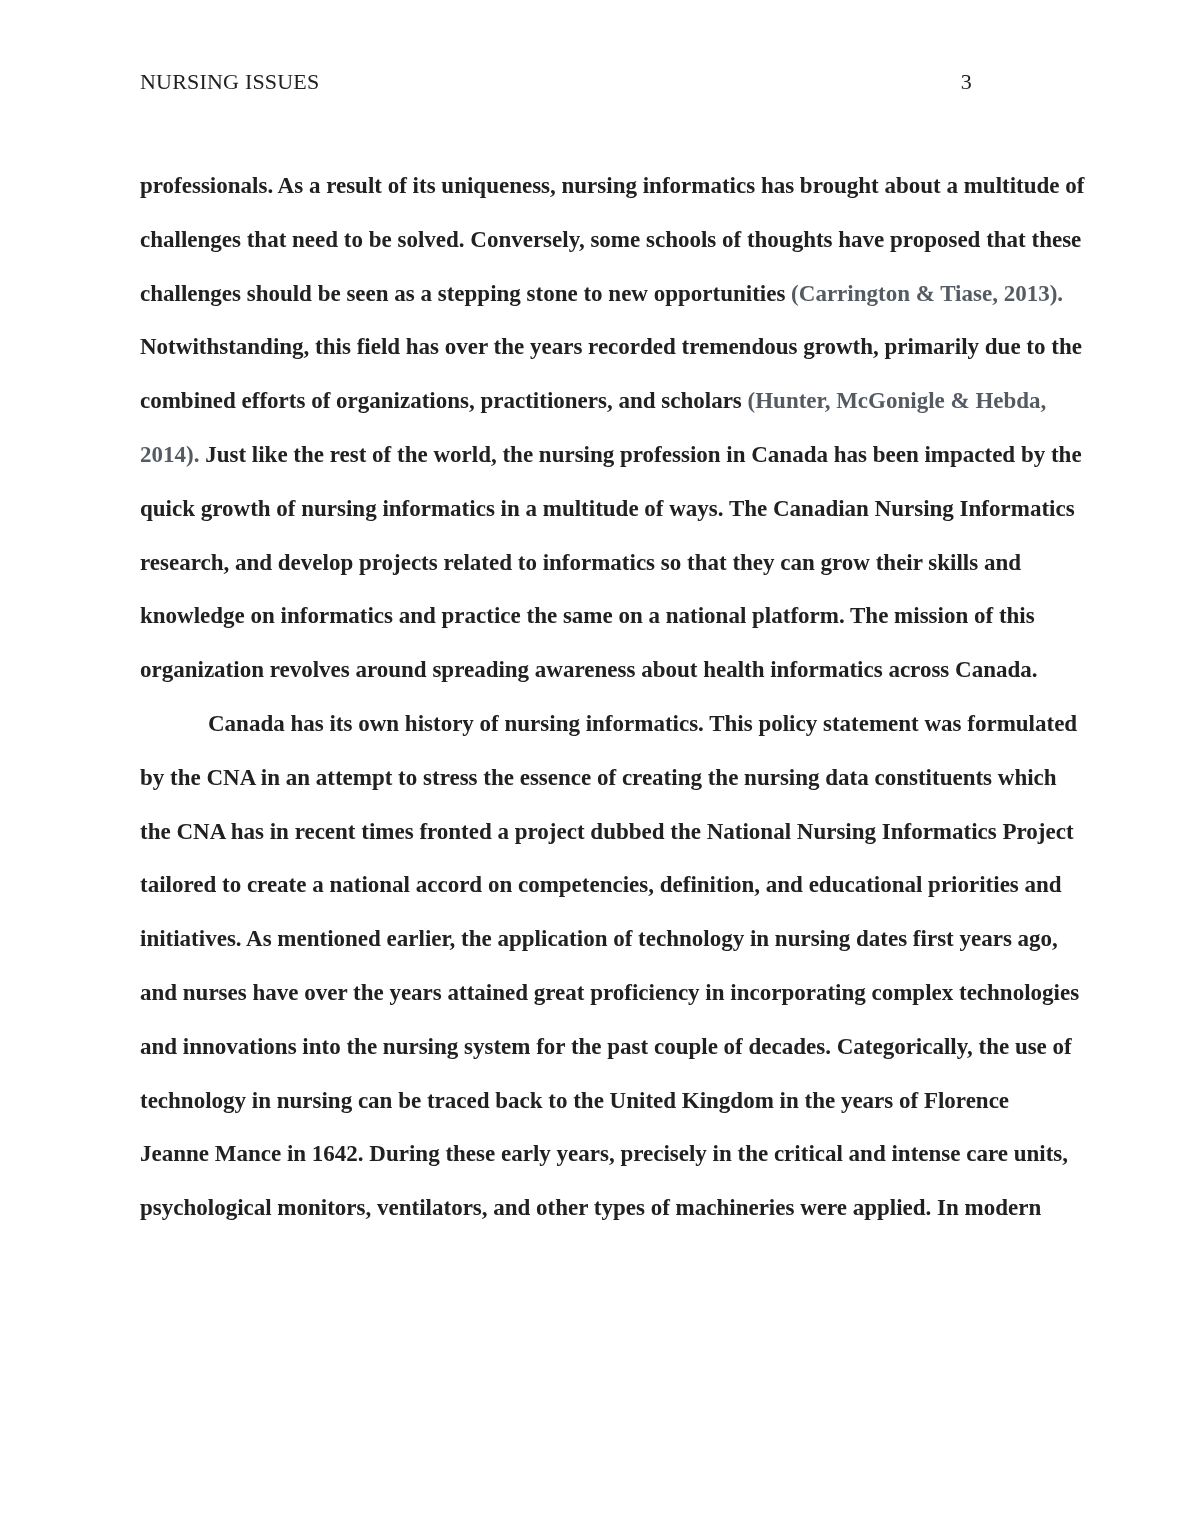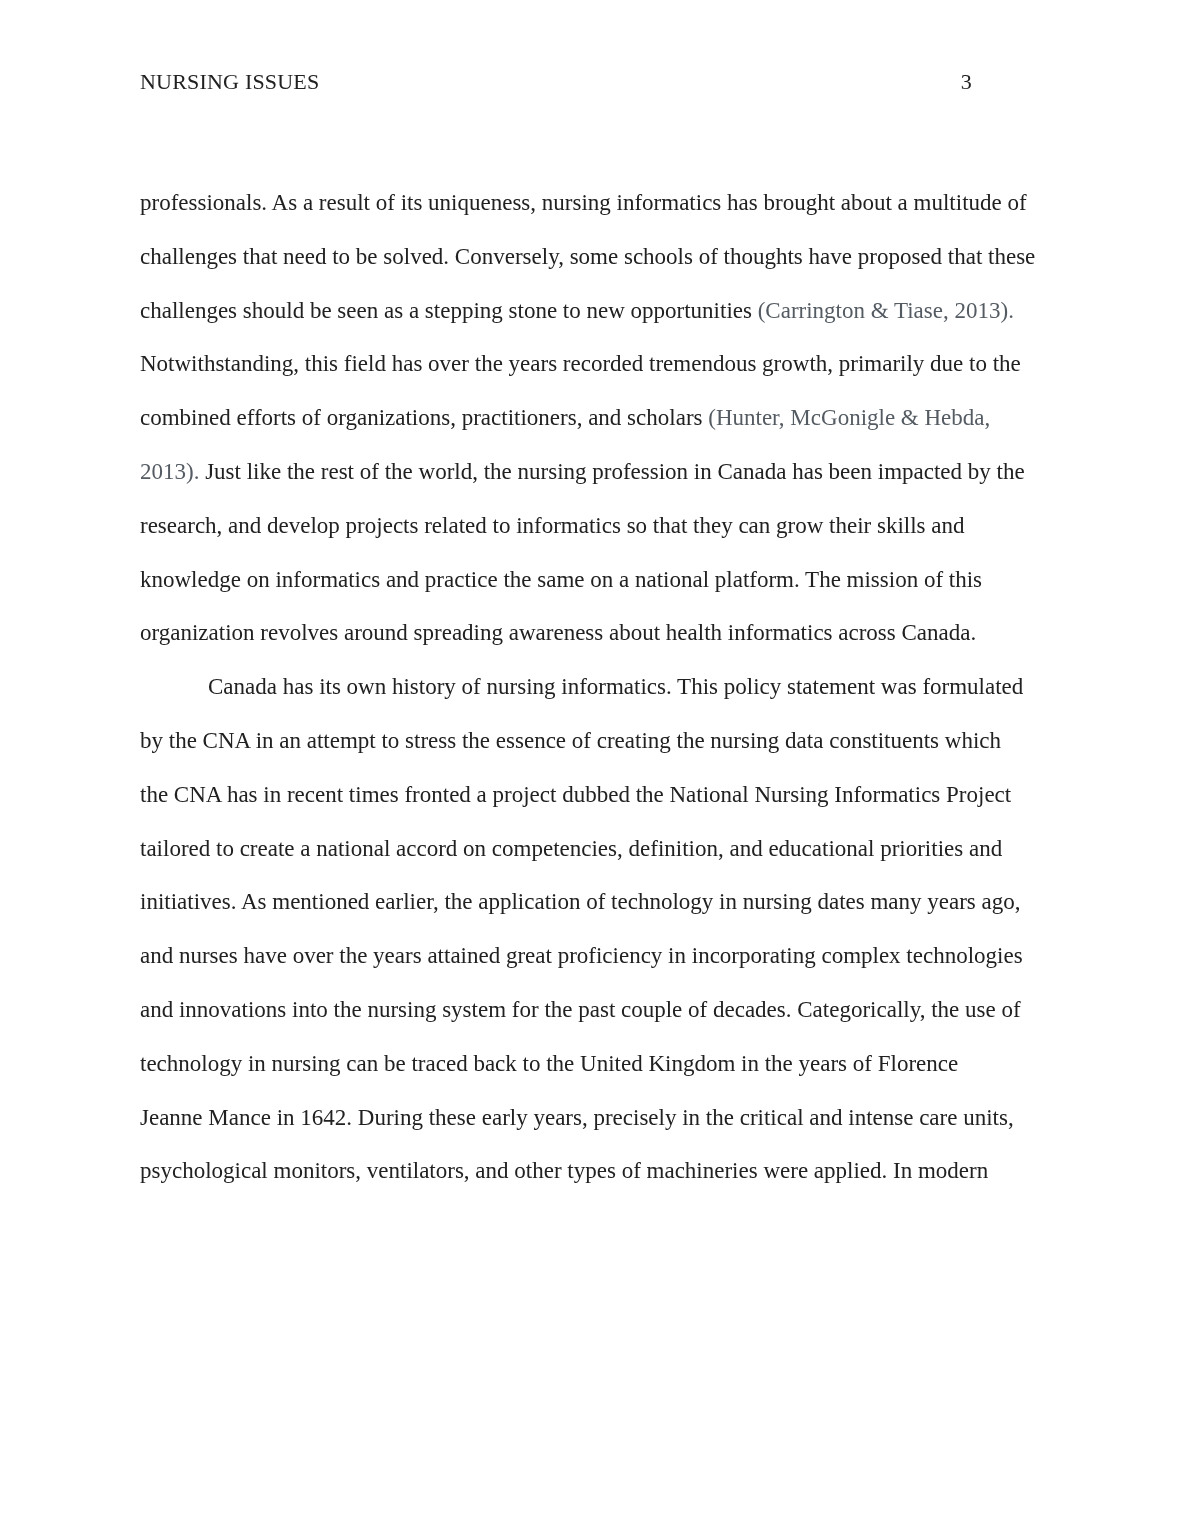--- a/index.html
+++ b/index.html
@@ -25,24 +25,25 @@
     display: flex;
     justify-content: space-between;
     align-items: baseline;
     font-size: 22px;
     line-height: 28px;
     letter-spacing: 0.2px;
   }
   .doc-body {
     position: absolute;
     left: 140px;
-    top: 176px;
+    top: 159px;
     width: 918px;
     font-size: 23px;
     line-height: 53.8px;
+    font-weight: bold;
   }
   .line {
     display: block;
     white-space: nowrap;
     height: 53.8px;
   }
   .line.indent {
     text-indent: 68px;
   }
   .cite {
@@ -56,28 +57,29 @@
   <div class="running-head">
     <span>NURSING ISSUES</span>
     <span>3</span>
   </div>
   <div class="doc-body">
       <div class="line"><span class="seg">professionals. As a result of its uniqueness, nursing informatics has brought about a multitude of</span></div>
       <div class="line"><span class="seg">challenges that need to be solved. Conversely, some schools of thoughts have proposed that these</span></div>
       <div class="line"><span class="seg">challenges should be seen as a stepping stone to new opportunities </span><span class="cite">(Carrington &amp; Tiase, 2013).</span></div>
       <div class="line"><span class="seg">Notwithstanding, this field has over the years recorded tremendous growth, primarily due to the</span></div>
       <div class="line"><span class="seg">combined efforts of organizations, practitioners, and scholars </span><span class="cite">(Hunter, McGonigle &amp; Hebda,</span></div>
-      <div class="line"><span class="cite">2013).</span><span class="seg"> Just like the rest of the world, the nursing profession in Canada has been impacted by the</span></div>
+      <div class="line"><span class="cite">2014).</span><span class="seg"> Just like the rest of the world, the nursing profession in Canada has been impacted by the</span></div>
+      <div class="line"><span class="seg">quick growth of nursing informatics in a multitude of ways. The Canadian Nursing Informatics</span></div>
       <div class="line"><span class="seg">research, and develop projects related to informatics so that they can grow their skills and</span></div>
       <div class="line"><span class="seg">knowledge on informatics and practice the same on a national platform. The mission of this</span></div>
       <div class="line"><span class="seg">organization revolves around spreading awareness about health informatics across Canada.</span></div>
       <div class="line indent"><span class="seg">Canada has its own history of nursing informatics. This policy statement was formulated</span></div>
       <div class="line"><span class="seg">by the CNA in an attempt to stress the essence of creating the nursing data constituents which</span></div>
       <div class="line"><span class="seg">the CNA has in recent times fronted a project dubbed the National Nursing Informatics Project</span></div>
       <div class="line"><span class="seg">tailored to create a national accord on competencies, definition, and educational priorities and</span></div>
-      <div class="line"><span class="seg">initiatives. As mentioned earlier, the application of technology in nursing dates many years ago,</span></div>
+      <div class="line"><span class="seg">initiatives. As mentioned earlier, the application of technology in nursing dates first years ago,</span></div>
       <div class="line"><span class="seg">and nurses have over the years attained great proficiency in incorporating complex technologies</span></div>
       <div class="line"><span class="seg">and innovations into the nursing system for the past couple of decades. Categorically, the use of</span></div>
       <div class="line"><span class="seg">technology in nursing can be traced back to the United Kingdom in the years of Florence</span></div>
       <div class="line"><span class="seg">Jeanne Mance in 1642. During these early years, precisely in the critical and intense care units,</span></div>
       <div class="line"><span class="seg">psychological monitors, ventilators, and other types of machineries were applied. In modern</span></div>
     </div>
 </div>
 
 </body></html>

